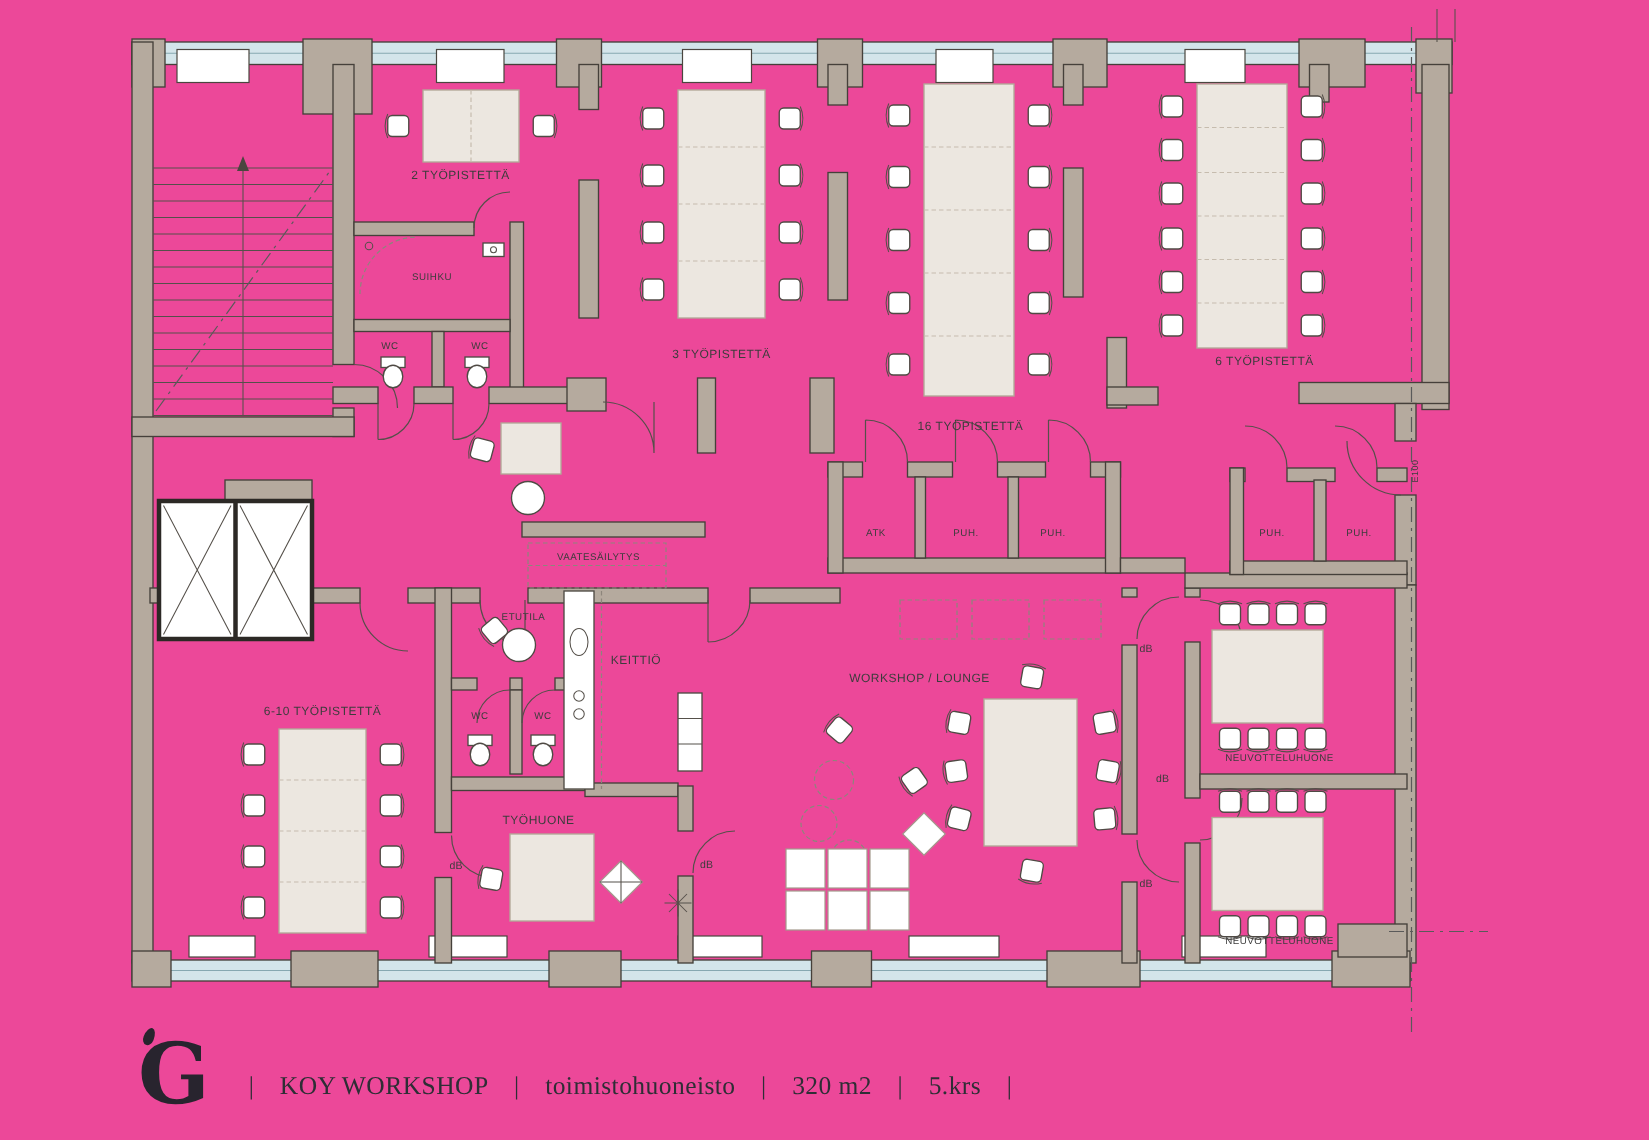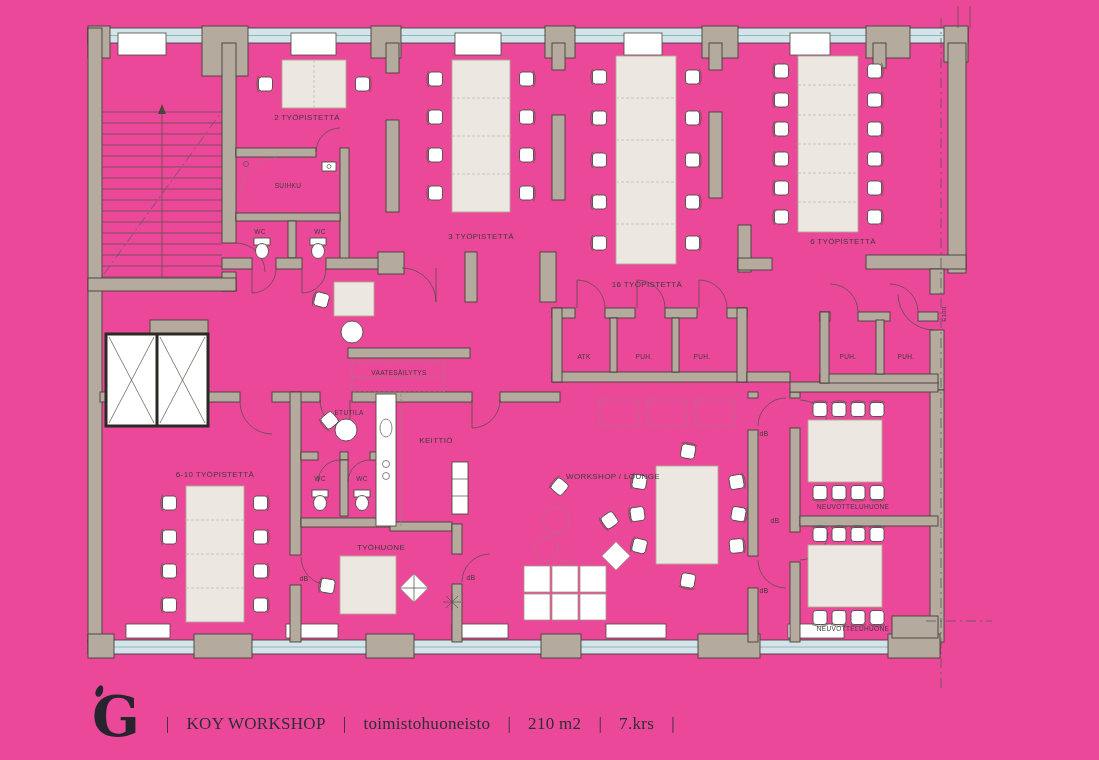--- a/index.html
+++ b/index.html
@@ -371,46 +371,46 @@
 <div class="lbl" style="left:481px;top:236px">3 TYÖPISTETTÄ</div>
 <div class="lbl" style="left:647px;top:284px">16 TYÖPISTETTÄ</div>
 <div class="lbl" style="left:843px;top:241px">6 TYÖPISTETTÄ</div>
 <div class="lbl xs" style="left:584px;top:356px">ATK</div>
 <div class="lbl xs" style="left:644px;top:356px">PUH.</div>
 <div class="lbl xs" style="left:702px;top:356px">PUH.</div>
 <div class="lbl xs" style="left:848px;top:356px">PUH.</div>
 <div class="lbl xs" style="left:906px;top:356px">PUH.</div>
 <div class="lbl xs" style="left:399px;top:372px">VAATESÄILYTYS</div>
 <div class="lbl xs" style="left:349px;top:412px">ETUTILA</div>
-<div class="lbl" style="left:436px;top:440px">KEITTIÖ</div>
-<div class="lbl" style="left:613px;top:476px">WORKSHOP / LOUNGE</div>
+<div class="lbl" style="left:424px;top:440px">KEITTIÖ</div>
+<div class="lbl" style="left:613px;top:452px">WORKSHOP / LOUNGE</div>
 <div class="lbl" style="left:215px;top:474px">6-10 TYÖPISTETTÄ</div>
 <div class="lbl xs" style="left:320px;top:478px">WC</div>
 <div class="lbl xs" style="left:362px;top:478px">WC</div>
-<div class="lbl" style="left:381px;top:547px">TYÖHUONE</div>
+<div class="lbl" style="left:359px;top:547px">TYÖHUONE</div>
 <div class="lbl xs" style="left:853px;top:506px">NEUVOTTELUHUONE</div>
 <div class="lbl xs" style="left:853px;top:628px">NEUVOTTELUHUONE</div>
 <div class="lbl db" style="left:764px;top:433px">dB</div>
 <div class="lbl db" style="left:775px;top:520px">dB</div>
 <div class="lbl db" style="left:764px;top:590px">dB</div>
 <div class="lbl db" style="left:304px;top:578px">dB</div>
 <div class="lbl db" style="left:471px;top:577px">dB</div>
 <div class="lbl e100" style="left:944px;top:314px">E100</div>
 
 <div class="footer">
   <div class="logo">
     <span class="logo-accent"></span>
     <span class="logo-g">G</span>
   </div>
   <div class="footer-text">
     <span class="sep">|</span>
     <span>KOY WORKSHOP</span>
     <span class="sep">|</span>
     <span>toimistohuoneisto</span>
     <span class="sep">|</span>
-    <span>210 m2</span>
+    <span>320 m2</span>
     <span class="sep">|</span>
-    <span>7.krs</span>
+    <span>5.krs</span>
     <span class="sep">|</span>
   </div>
 </div>
 
 </div>
 
 </body></html>

